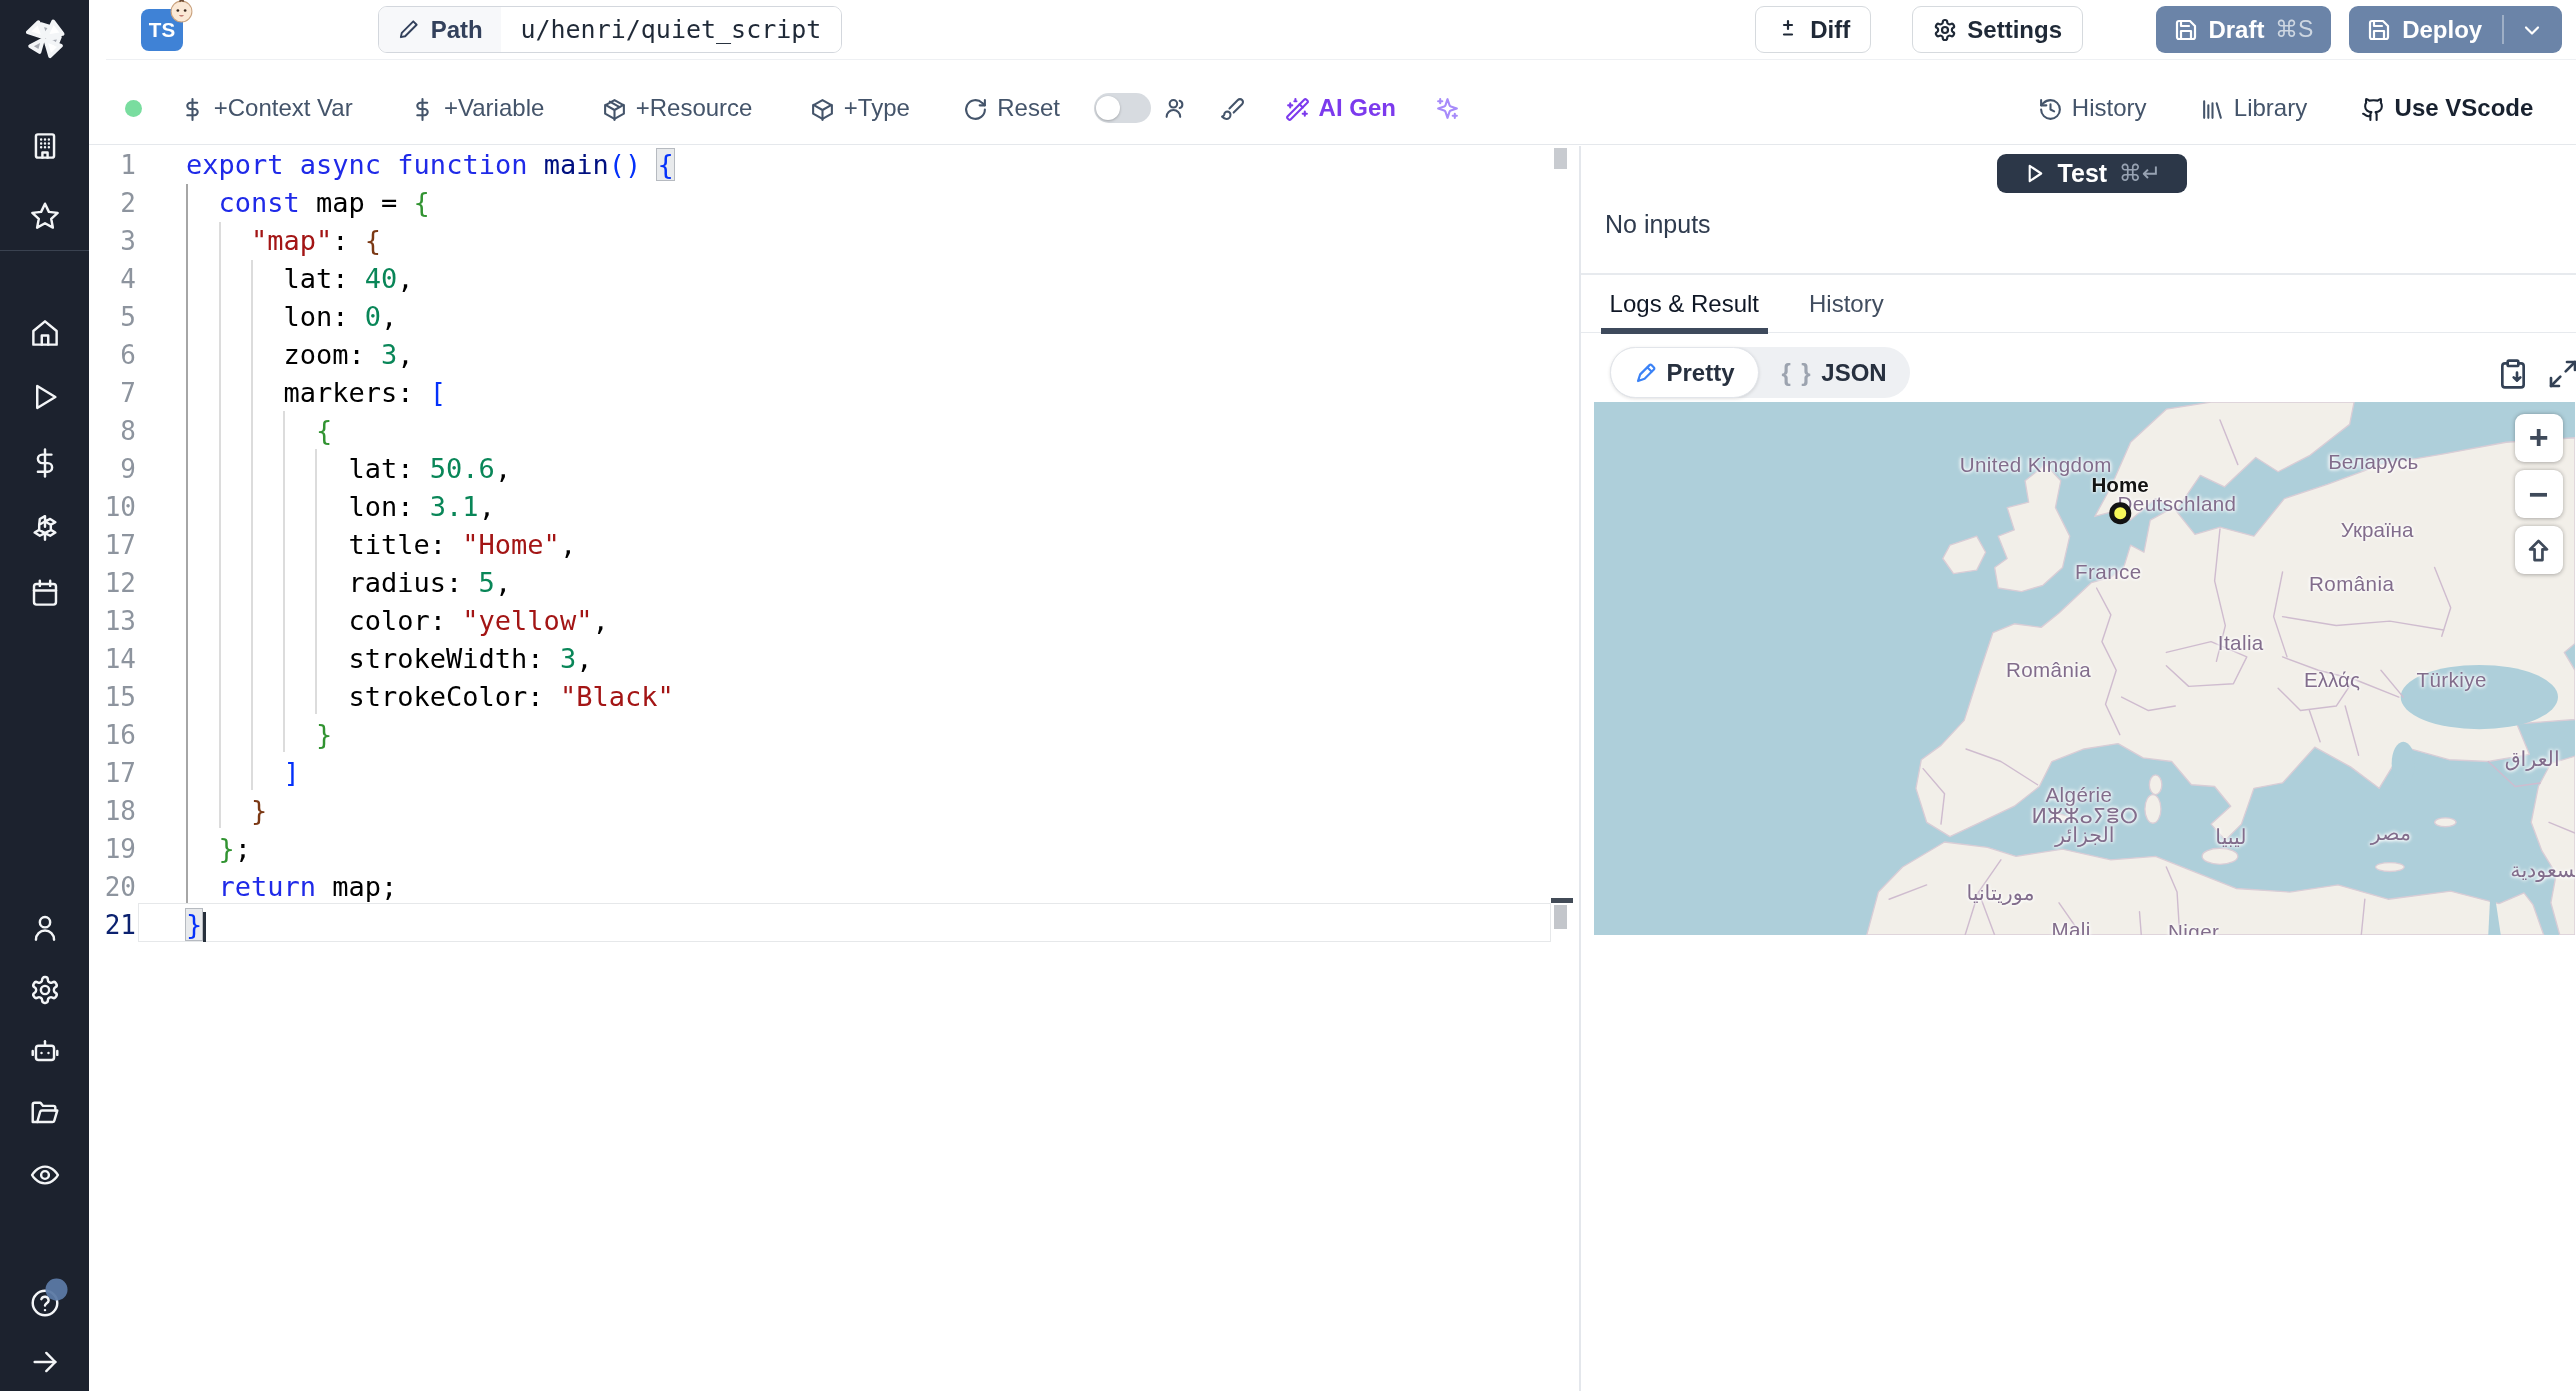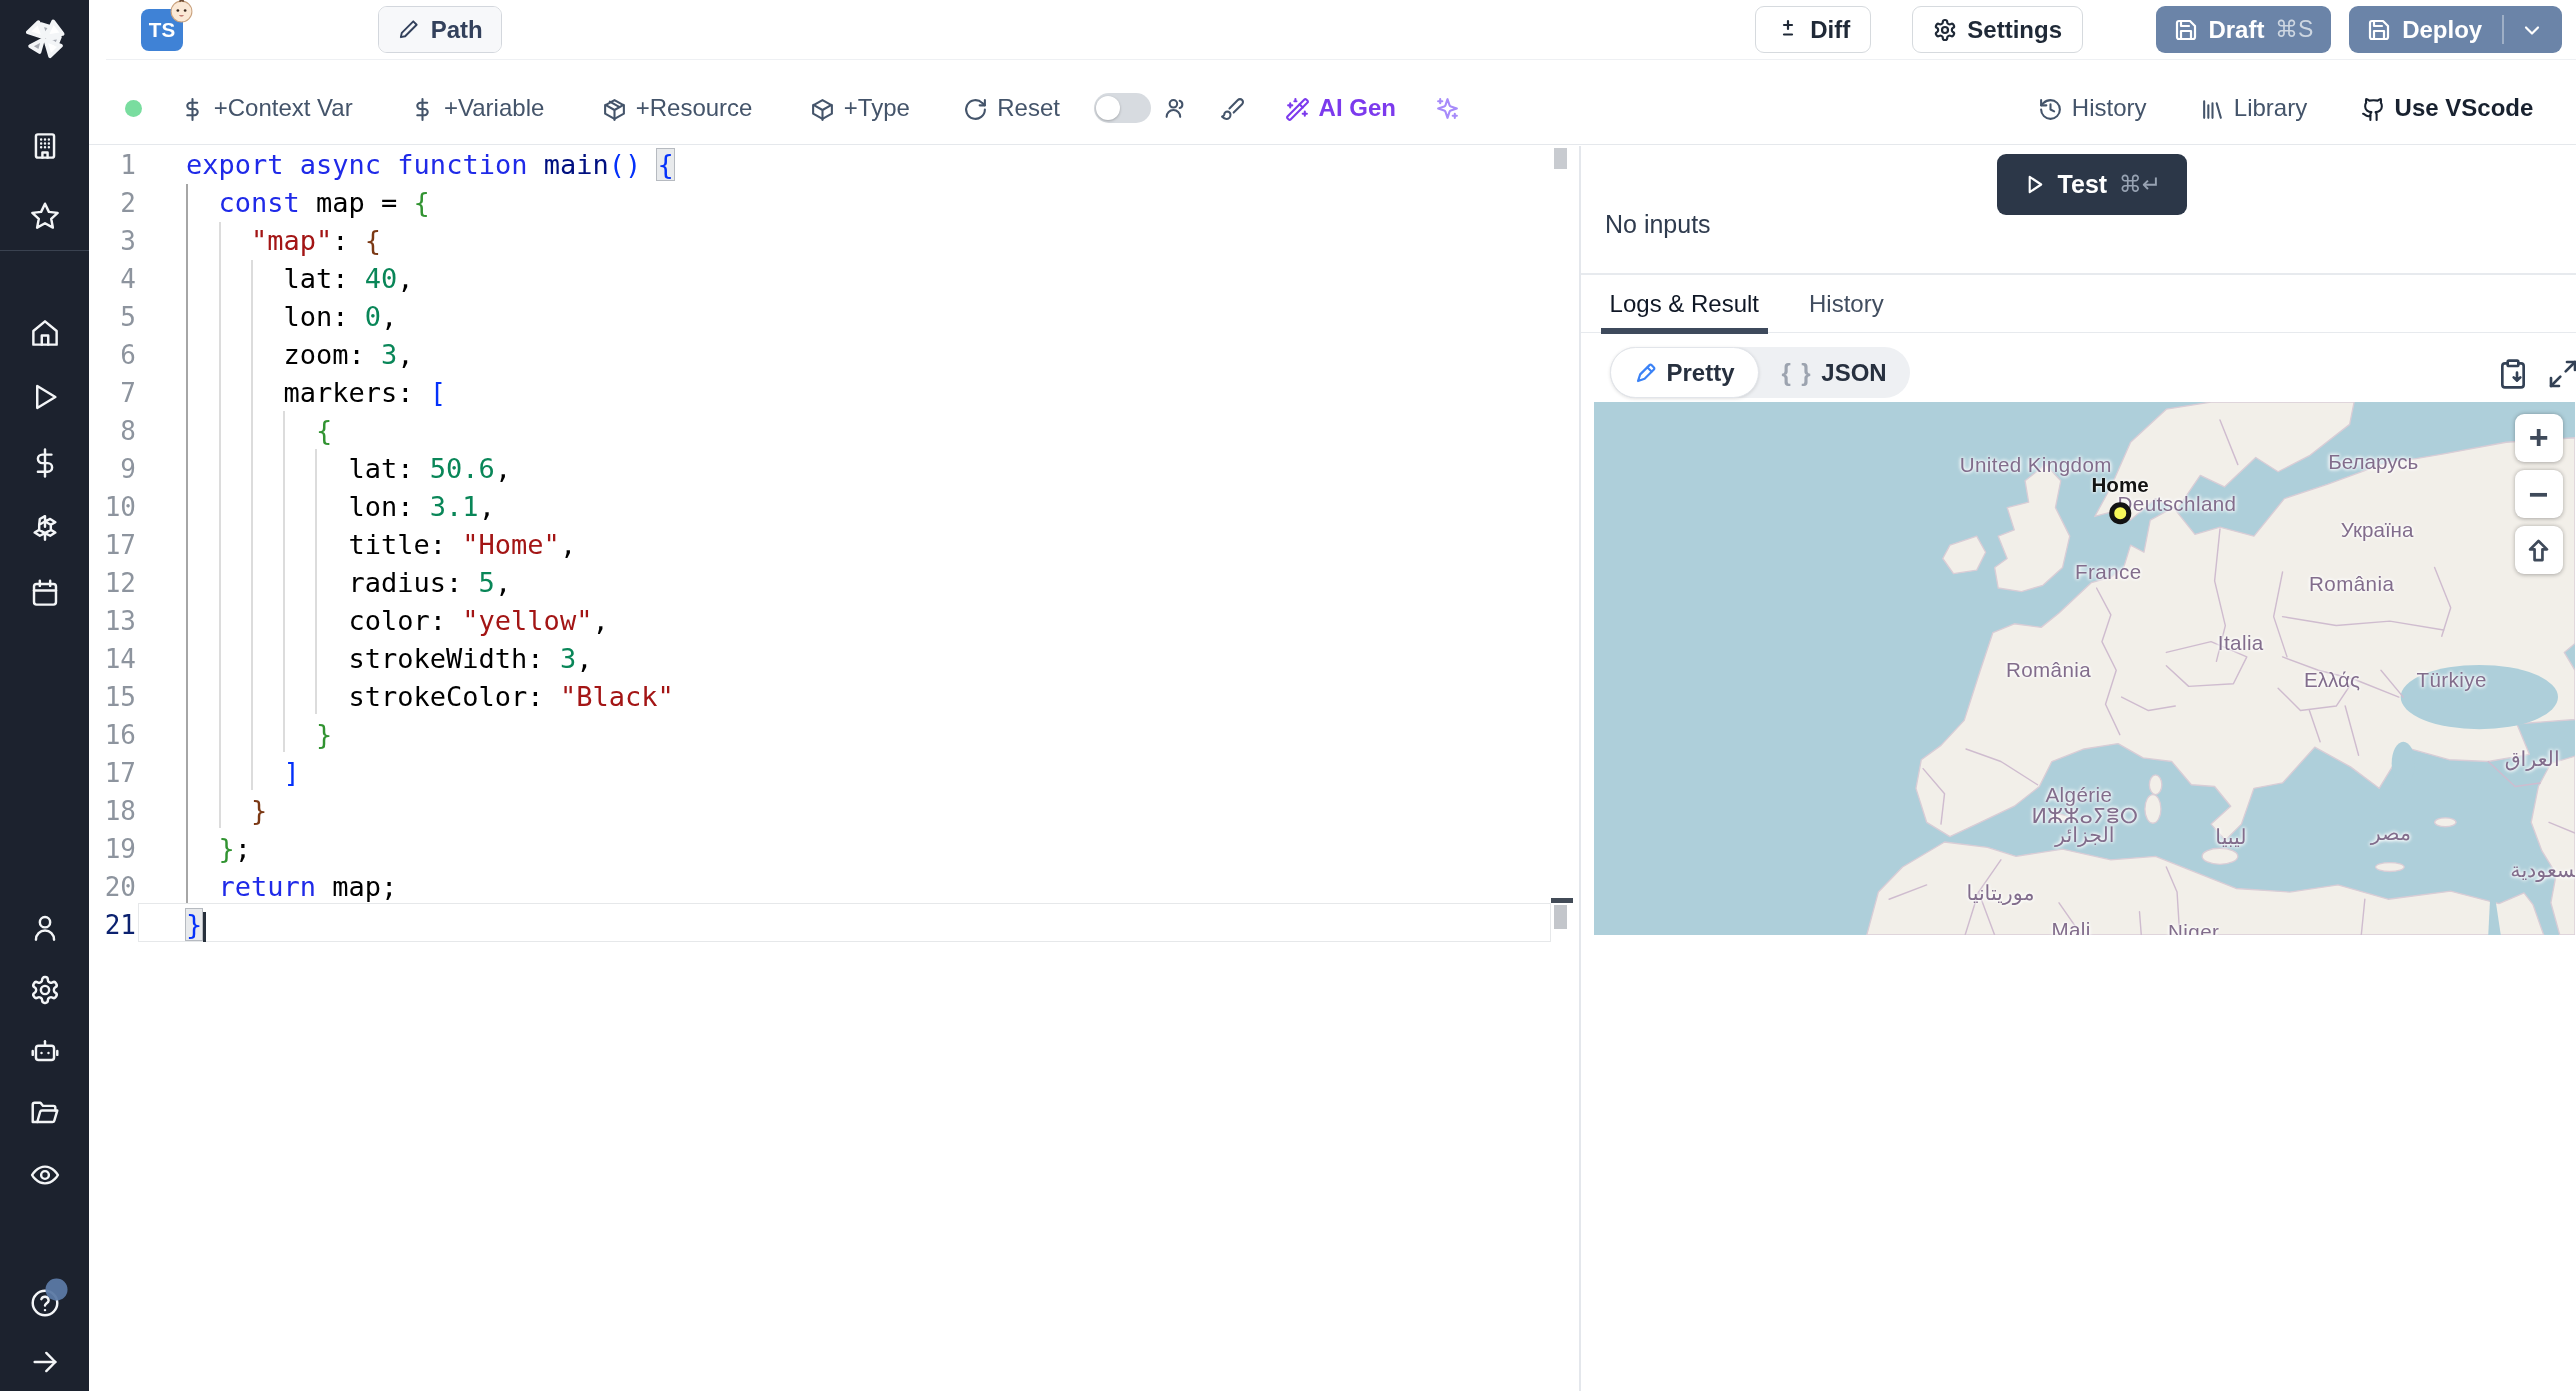--- a/index.html
+++ b/index.html
@@ -60,21 +60,21 @@
   .iguide{position:absolute;width:1.8px;background:#dcdcdc;}
   .iguide.active{background:#a6a6a6;}
   .active-line{position:absolute;left:49px;width:1413px;top:757px;height:39px;border:1.8px solid #e6e8ea;}
   .ovr{position:absolute;}
 
   
   #pane-divider{position:absolute;left:1579px;top:146px;width:1.8px;bottom:0;background:#e4e7ec;z-index:5;}
 
   
   #panel{position:absolute;left:1580px;top:146px;right:0;bottom:0;background:#fff;}
-  .test-btn{position:absolute;left:417px;top:8px;width:190px;height:61px;border:none;border-radius:9px;background:#2c3748;color:#fff;display:flex;align-items:center;justify-content:center;gap:11.6px;font-size:25px;font-weight:bold;cursor:pointer;font-family:"Liberation Sans",sans-serif;}
+  .test-btn{position:absolute;left:417px;top:8px;width:190px;height:39px;border:none;border-radius:9px;background:#2c3748;color:#fff;display:flex;align-items:center;justify-content:center;gap:11.6px;font-size:25px;font-weight:bold;cursor:pointer;font-family:"Liberation Sans",sans-serif;}
   .test-btn svg{width:23px;height:23px;stroke:#fff;fill:none;stroke-width:2.2;stroke-linejoin:round;}
   .test-kbd{color:#97a2b2;font-weight:normal;font-size:23px;}
   .no-inputs{position:absolute;left:25px;top:64px;font-size:25px;color:#2f3b4e;}
   .panel-hr{position:absolute;left:0;right:0;top:127px;height:1.8px;background:#e7eaee;}
   .tabs{position:absolute;left:0;right:0;top:129px;height:58px;border-bottom:1.8px solid #e7eaee;display:flex;align-items:flex-start;}
   .tab{font-size:24px;padding:0 9px;margin-left:20.6px;height:100%;display:flex;align-items:center;position:relative;cursor:pointer;color:#414d5f;}
   .tab.active{color:#0f1725;font-weight:500;}
   .tab.active::after{content:"";position:absolute;left:0;right:0;bottom:-1.8px;height:5.4px;background:#3e4a5c;}
   .tab + .tab{margin-left:32px;}
   .seg{position:absolute;left:29.5px;top:201px;height:51px;background:#eef0f3;border-radius:26px;display:flex;align-items:center;padding:0;}
@@ -212,20 +212,21 @@
       <path d="M9.5 16.5c1.5 1.6 3.5 1.6 5 0" fill="#b05a52" stroke="none"></path>
     </svg>
   </div>
   <div class="path-group">
     <div class="path-label">
       <svg viewBox="0 0 24 24">
           <path d="M17 3.5 20.5 7 8.5 19l-4.5 1 1-4.5z"></path>
         </svg>
       <span>Path</span>
     </div>
+    <div class="path-value mono">u/henri/quiet_script</div>
   </div>
   <button class="tb-btn" style="margin-left:auto">
     <svg viewBox="0 0 24 24">
         <line x1="12" y1="3" x2="12" y2="11"></line>
         <line x1="8" y1="7" x2="16" y2="7"></line>
         <line x1="8" y1="16.5" x2="16" y2="16.5"></line>
       </svg>
     <span>Diff</span>
   </button>
   <button class="tb-btn" style="margin-left:41px">

